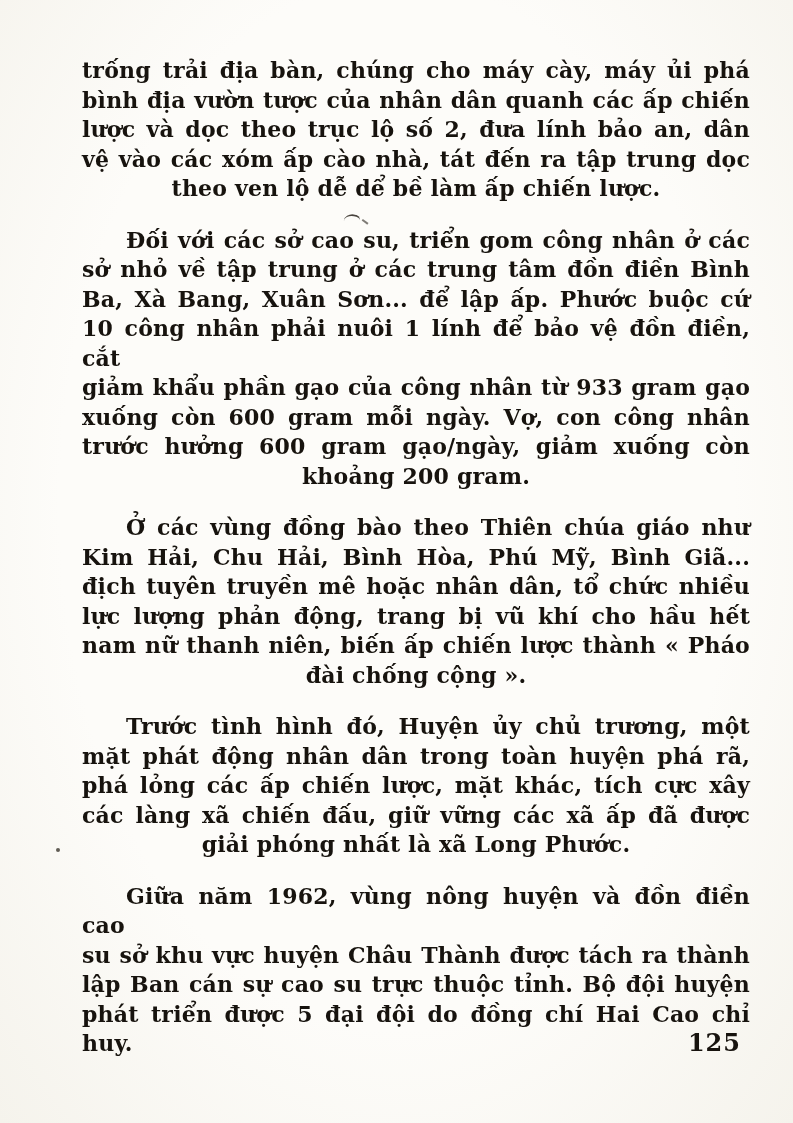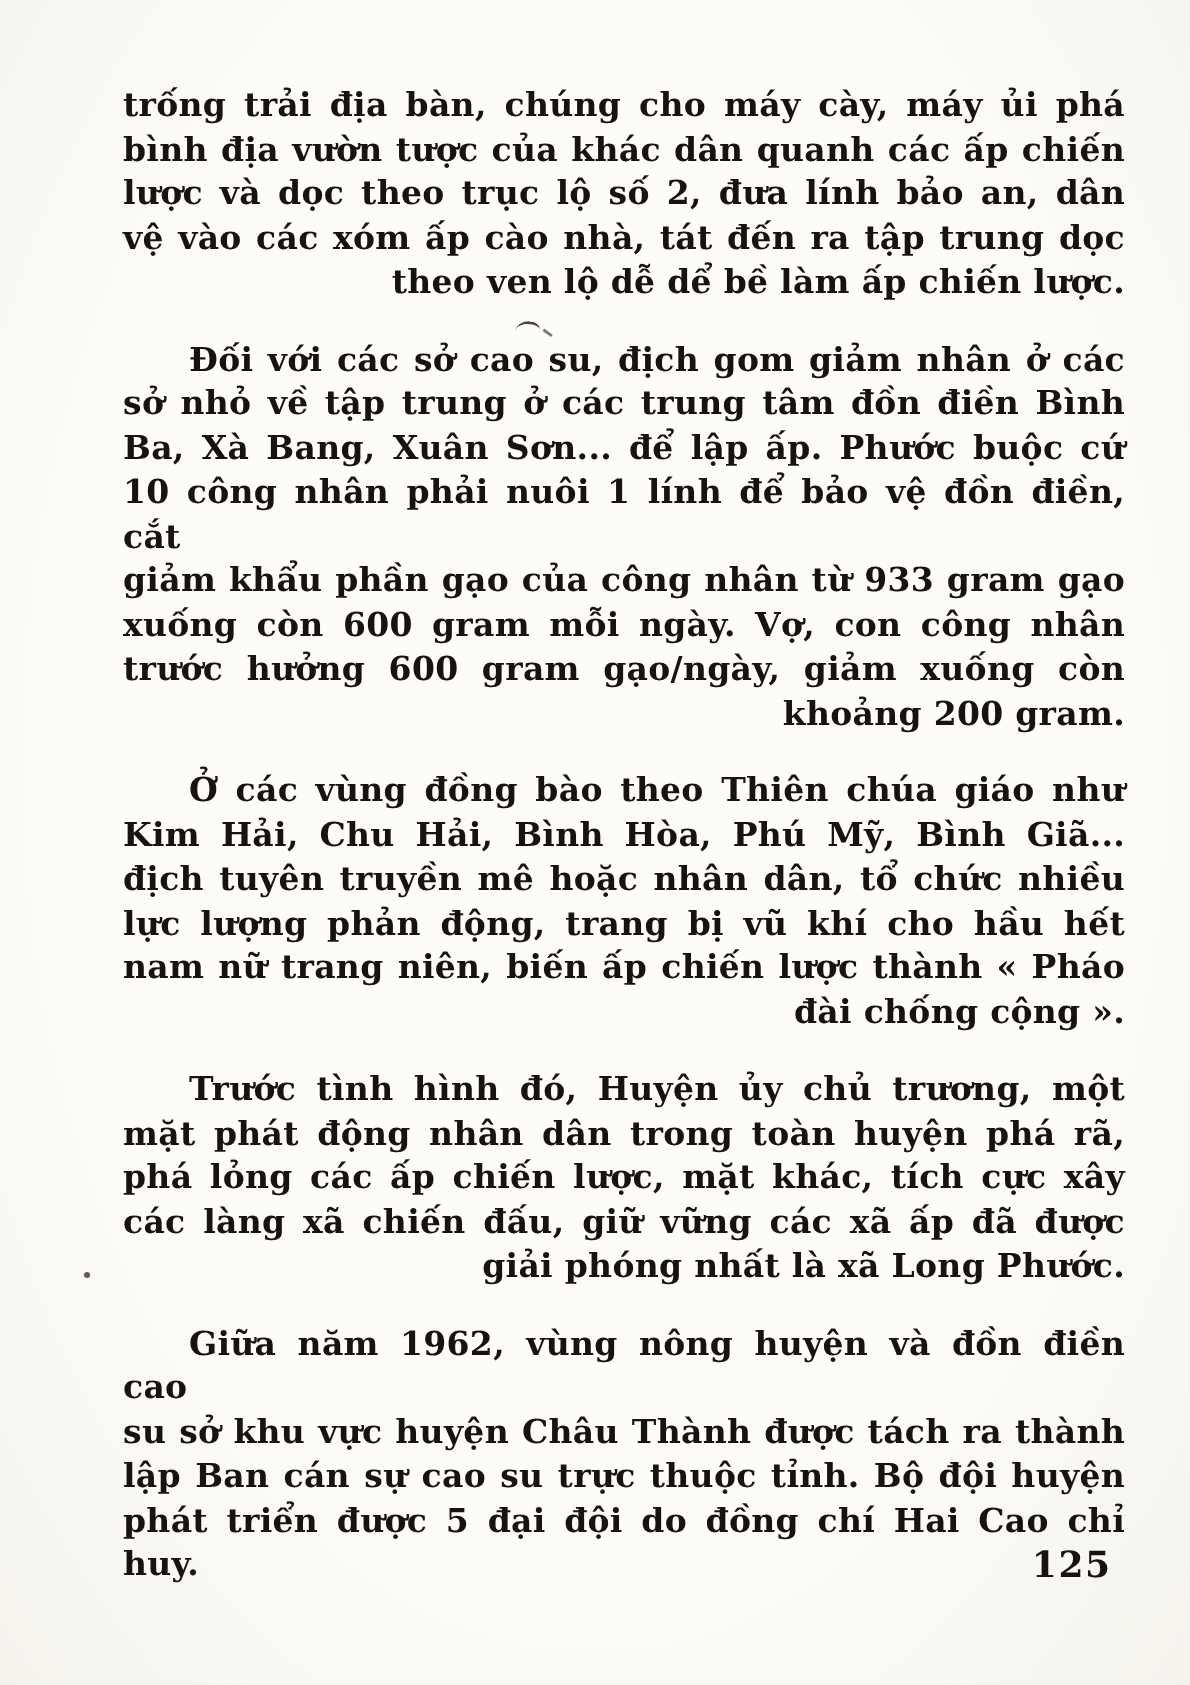--- a/index.html
+++ b/index.html
@@ -25,21 +25,21 @@
     width: 668px;
   }
   .paragraph {
     margin: 0 0 22px 0;
     font-size: 22px;
     font-weight: 700;
     line-height: 29.5px;
     letter-spacing: 0.2px;
   }
   .line {
-    text-align: right;
+    text-align: center;
     white-space: normal;
     text-rendering: optimizeLegibility;
   }
   .line.just {
     text-align: justify;
     text-align-last: justify;
   }
   .line.first {
     text-indent: 44px;
   }
@@ -87,41 +87,41 @@
   }
 </style>
 </head>
 <body>
 
 <div class="page">
 
   <div class="text-block" id="paragraphs">
       <div class="paragraph">
         <div class="line just">trống trải địa bàn, chúng cho máy cày, máy ủi phá</div>
-        <div class="line just">bình địa vườn tược của khác dân quanh các ấp chiến</div>
+        <div class="line just">bình địa vườn tược của nhân dân quanh các ấp chiến</div>
         <div class="line just">lược và dọc theo trục lộ số 2, đưa lính bảo an, dân</div>
         <div class="line just">vệ vào các xóm ấp cào nhà, tát đến ra tập trung dọc</div>
         <div class="line">theo ven lộ dễ dể bề làm ấp chiến lược.</div>
       </div>
       <div class="paragraph">
-        <div class="line just first">Đối với các sở cao su, địch gom giảm nhân ở các</div>
+        <div class="line just first">Đối với các sở cao su, triển gom công nhân ở các</div>
         <div class="line just">sở nhỏ về tập trung ở các trung tâm đồn điền Bình</div>
         <div class="line just">Ba, Xà Bang, Xuân Sơn... để lập ấp. Phước buộc cứ</div>
         <div class="line just">10 công nhân phải nuôi 1 lính để bảo vệ đồn điền, cắt</div>
         <div class="line just">giảm khẩu phần gạo của công nhân từ 933 gram gạo</div>
         <div class="line just">xuống còn 600 gram mỗi ngày. Vợ, con công nhân</div>
         <div class="line just">trước hưởng 600 gram gạo/ngày, giảm xuống còn</div>
         <div class="line">khoảng 200 gram.</div>
       </div>
       <div class="paragraph">
         <div class="line just first">Ở các vùng đồng bào theo Thiên chúa giáo như</div>
         <div class="line just">Kim Hải, Chu Hải, Bình Hòa, Phú Mỹ, Bình Giã...</div>
         <div class="line just">địch tuyên truyền mê hoặc nhân dân, tổ chức nhiều</div>
         <div class="line just">lực lượng phản động, trang bị vũ khí cho hầu hết</div>
-        <div class="line just">nam nữ trang niên, biến ấp chiến lược thành « Pháo</div>
+        <div class="line just">nam nữ thanh niên, biến ấp chiến lược thành « Pháo</div>
         <div class="line">đài chống cộng ».</div>
       </div>
       <div class="paragraph">
         <div class="line just first">Trước tình hình đó, Huyện ủy chủ trương, một</div>
         <div class="line just">mặt phát động nhân dân trong toàn huyện phá rã,</div>
         <div class="line just">phá lỏng các ấp chiến lược, mặt khác, tích cực xây</div>
         <div class="line just">các làng xã chiến đấu, giữ vững các xã ấp đã được</div>
         <div class="line">giải phóng nhất là xã Long Phước.</div>
       </div>
       <div class="paragraph">

